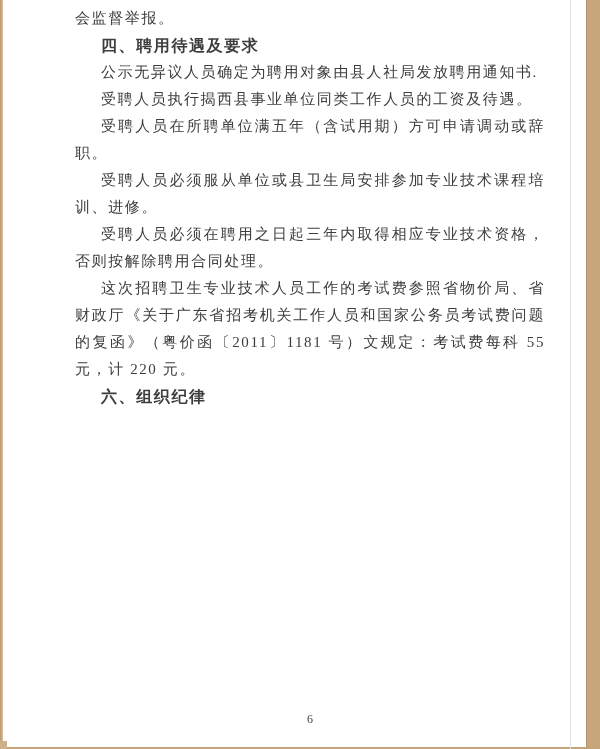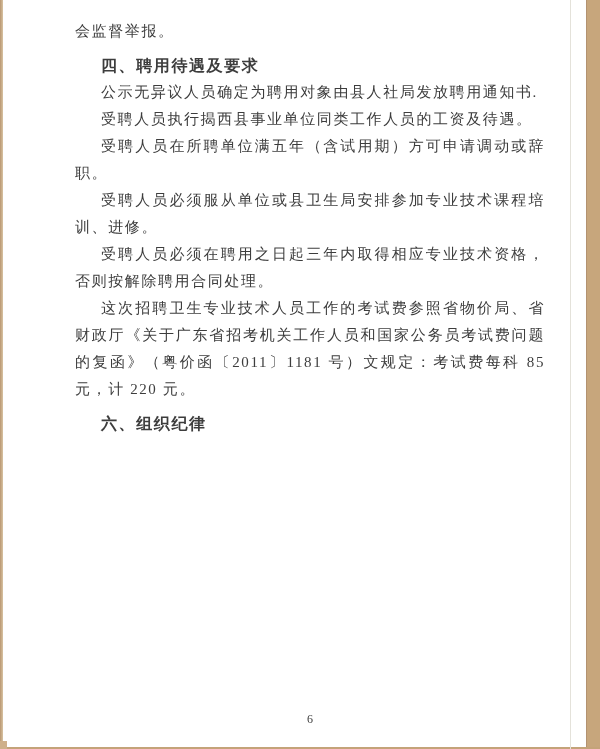--- a/index.html
+++ b/index.html
@@ -60,27 +60,25 @@
     line-height: 27px;
     letter-spacing: 1.6px;
     text-align: justify;
   }
   .content p {
     margin: 0;
     text-indent: 26px;
   }
   .content p.no-indent {
     text-indent: 0;
-    margin-top: 13px;
   }
   .content p.heading {
     font-weight: 700;
     font-size: 16px;
     text-align: left;
-    margin-top: 7px;
   }
   .page-number {
     position: absolute;
     left: 75px;
     top: 712px;
     width: 470px;
     height: 20px;
     text-align: center;
     font-size: 12px;
     color: #3d3d3d;
@@ -99,19 +97,19 @@
   <div class="edge-shadow"></div>
 
   <div class="content">
     <p class="no-indent">会监督举报。</p>
     <p class="heading">四、聘用待遇及要求</p>
     <p>公示无异议人员确定为聘用对象由县人社局发放聘用通知书.</p>
     <p>受聘人员执行揭西县事业单位同类工作人员的工资及待遇。</p>
     <p>受聘人员在所聘单位满五年（含试用期）方可申请调动或辞职。</p>
     <p>受聘人员必须服从单位或县卫生局安排参加专业技术课程培训、进修。</p>
     <p>受聘人员必须在聘用之日起三年内取得相应专业技术资格，否则按解除聘用合同处理。</p>
-    <p>这次招聘卫生专业技术人员工作的考试费参照省物价局、省财政厅《关于广东省招考机关工作人员和国家公务员考试费问题的复函》（粤价函〔2011〕1181 号）文规定：考试费每科 85 元，计 220 元。</p>
+    <p>这次招聘卫生专业技术人员工作的考试费参照省物价局、省财政厅《关于广东省招考机关工作人员和国家公务员考试费问题的复函》（粤价函〔2011〕1181 号）文规定：考试费每科 55 元，计 220 元。</p>
     <p class="heading">六、组织纪律</p>
   </div>
 
   <div class="page-number">6</div>
 
 </div>
 
 </body></html>

